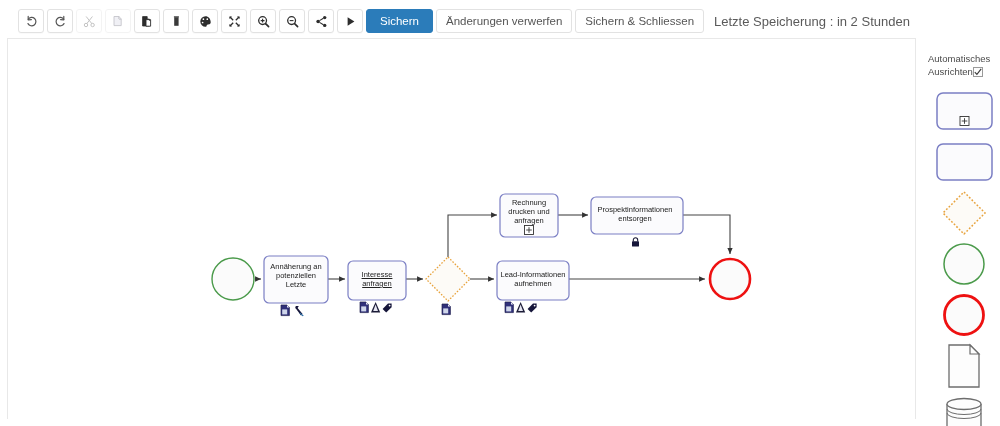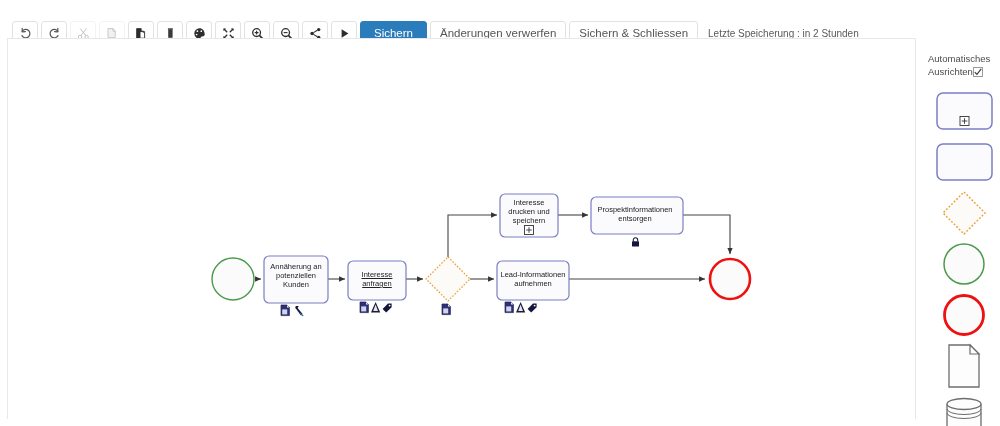--- a/index.html
+++ b/index.html
@@ -10,26 +10,26 @@
   body {
     width: 1000px; height: 426px;
     font-family: "Liberation Sans", sans-serif;
     color: #333333;
     overflow: hidden;
     position: relative;
   }
   
   #toolbar {
     position: absolute;
-    left: 0; top: 16px;
+    left: 0; top: 4px;
     width: 1000px; height: 34px;
     display: flex;
     align-items: center;
     gap: 3px;
-    padding-left: 12px;
+    padding-left: 18px;
     box-sizing: border-box;
     background: #ffffff;
   }
   .tb-btn {
     width: 26px; height: 24px;
     border: 1px solid #e2e2e2;
     border-radius: 3px;
     background: #ffffff;
     display: flex;
     align-items: center;
@@ -54,21 +54,21 @@
     flex: 0 0 auto;
   }
   .tb-text-btn.primary {
     background: #2b7cba;
     border-color: #2b7cba;
     color: #ffffff;
     font-weight: normal;
     padding: 0 13px;
   }
   #save-status {
-    font-size: 10px;
+    font-size: 13px;
     color: #5a5a5a;
     white-space: nowrap;
     margin-left: 7px;
     flex: 0 0 auto;
   }
   
   #canvas {
     position: absolute;
     left: 7px; top: 38px;
     width: 909px; height: 381px;
@@ -358,23 +358,23 @@
         <path d="M0.6 6.0 L6.0 0.6 L9.6 0.6 L9.6 4.2 L4.2 9.6 Z" fill="#16163a"></path>
         <circle cx="7.6" cy="2.6" r="0.9" fill="#ffffff"></circle>
       </g>
     </g>
 
     <g>
       <circle cx="722" cy="240" r="20" fill="#fbfbfb" stroke="#ee1111" stroke-width="2.6"></circle>
     </g>
   </svg>
 
-  <div class="node-label" style="left:258px; top:223px; width:60px;">Annäherung an potenziellen Kunden</div>
+  <div class="node-label" style="left:258px; top:223px; width:60px;">Annäherung an potenziellen Letzte</div>
   <div class="node-label" style="left:342px; top:231px; width:54px;text-decoration:underline;">Interesse anfragen</div>
-  <div class="node-label" style="left:494px; top:159px; width:54px;">Interesse drucken und speichern</div>
+  <div class="node-label" style="left:494px; top:159px; width:54px;">Rechnung drucken und anfragen</div>
   <div class="node-label" style="left:585px; top:166px; width:84px;">Prospektinformationen entsorgen</div>
   <div class="node-label" style="left:491px; top:231px; width:68px;">Lead-Informationen aufnehmen</div>
 </div>
 
 <div id="palette">
 
   <div id="autolayout-row">
     <div class="al-line1">Automatisches</div>
     <div class="al-line2">
       <span>Ausrichten</span>

